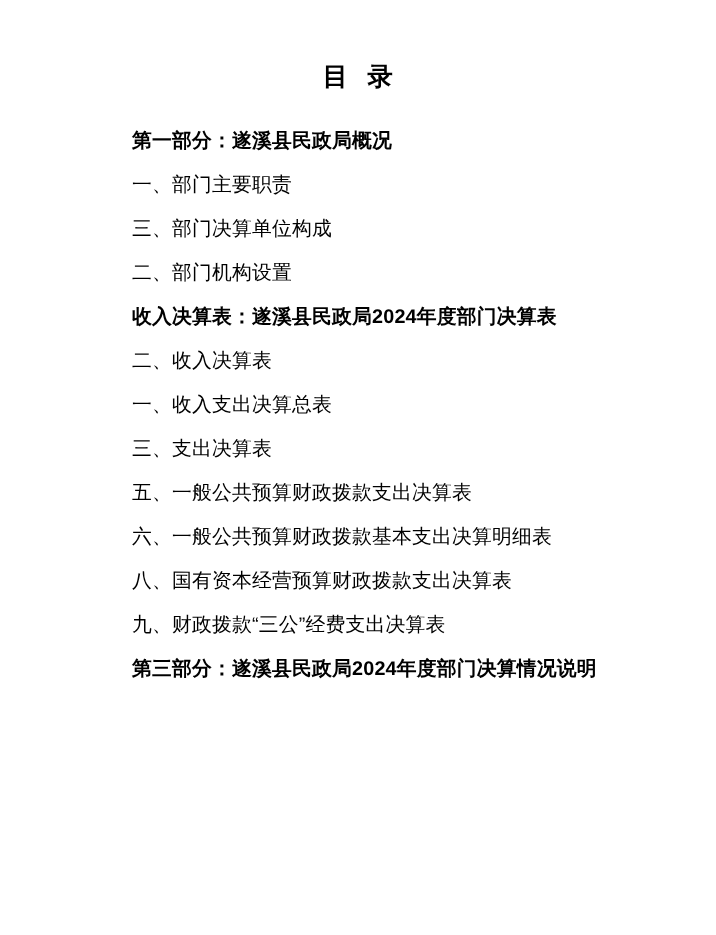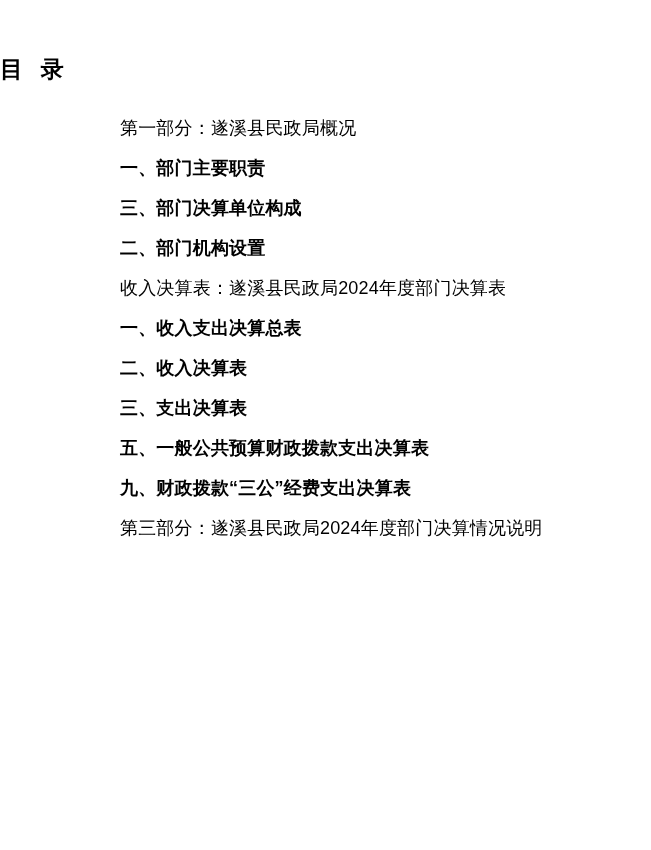--- a/index.html
+++ b/index.html
@@ -16,53 +16,56 @@
   }
   .page {
     box-sizing: border-box;
     width: 651px;
     height: 850px;
     padding-top: 50px;
     background: #ffffff;
   }
   .title {
     margin: 0;
+    text-align: center;
     font-size: 23px;
     font-weight: 700;
     line-height: 38px;
     word-spacing: 0.45em;
     letter-spacing: 0.02em;
   }
   .toc {
     margin: 20px 0 0 120px;
   }
   .entry {
     font-size: 18px;
     line-height: 40px;
     white-space: nowrap;
     letter-spacing: 0.01em;
   }
   .entry.heading {
-    font-weight: 400;
+    font-weight: 700;
   }
   .entry.item {
-    font-weight: 700;
+    font-weight: 400;
   }
 </style>
 </head>
 <body>
 
 <div class="page">
   <h1 class="title">目 录</h1>
   <div class="toc">
       <div class="entry heading">第一部分：遂溪县民政局概况</div>
       <div class="entry item">一、部门主要职责</div>
       <div class="entry item">三、部门决算单位构成</div>
       <div class="entry item">二、部门机构设置</div>
       <div class="entry heading">收入决算表：遂溪县民政局2024年度部门决算表</div>
+      <div class="entry item">二、收入决算表</div>
       <div class="entry item">一、收入支出决算总表</div>
-      <div class="entry item">二、收入决算表</div>
       <div class="entry item">三、支出决算表</div>
       <div class="entry item">五、一般公共预算财政拨款支出决算表</div>
+      <div class="entry item">六、一般公共预算财政拨款基本支出决算明细表</div>
+      <div class="entry item">八、国有资本经营预算财政拨款支出决算表</div>
       <div class="entry item">九、财政拨款“三公”经费支出决算表</div>
       <div class="entry heading">第三部分：遂溪县民政局2024年度部门决算情况说明</div>
     </div>
 </div>
 
 </body></html>

